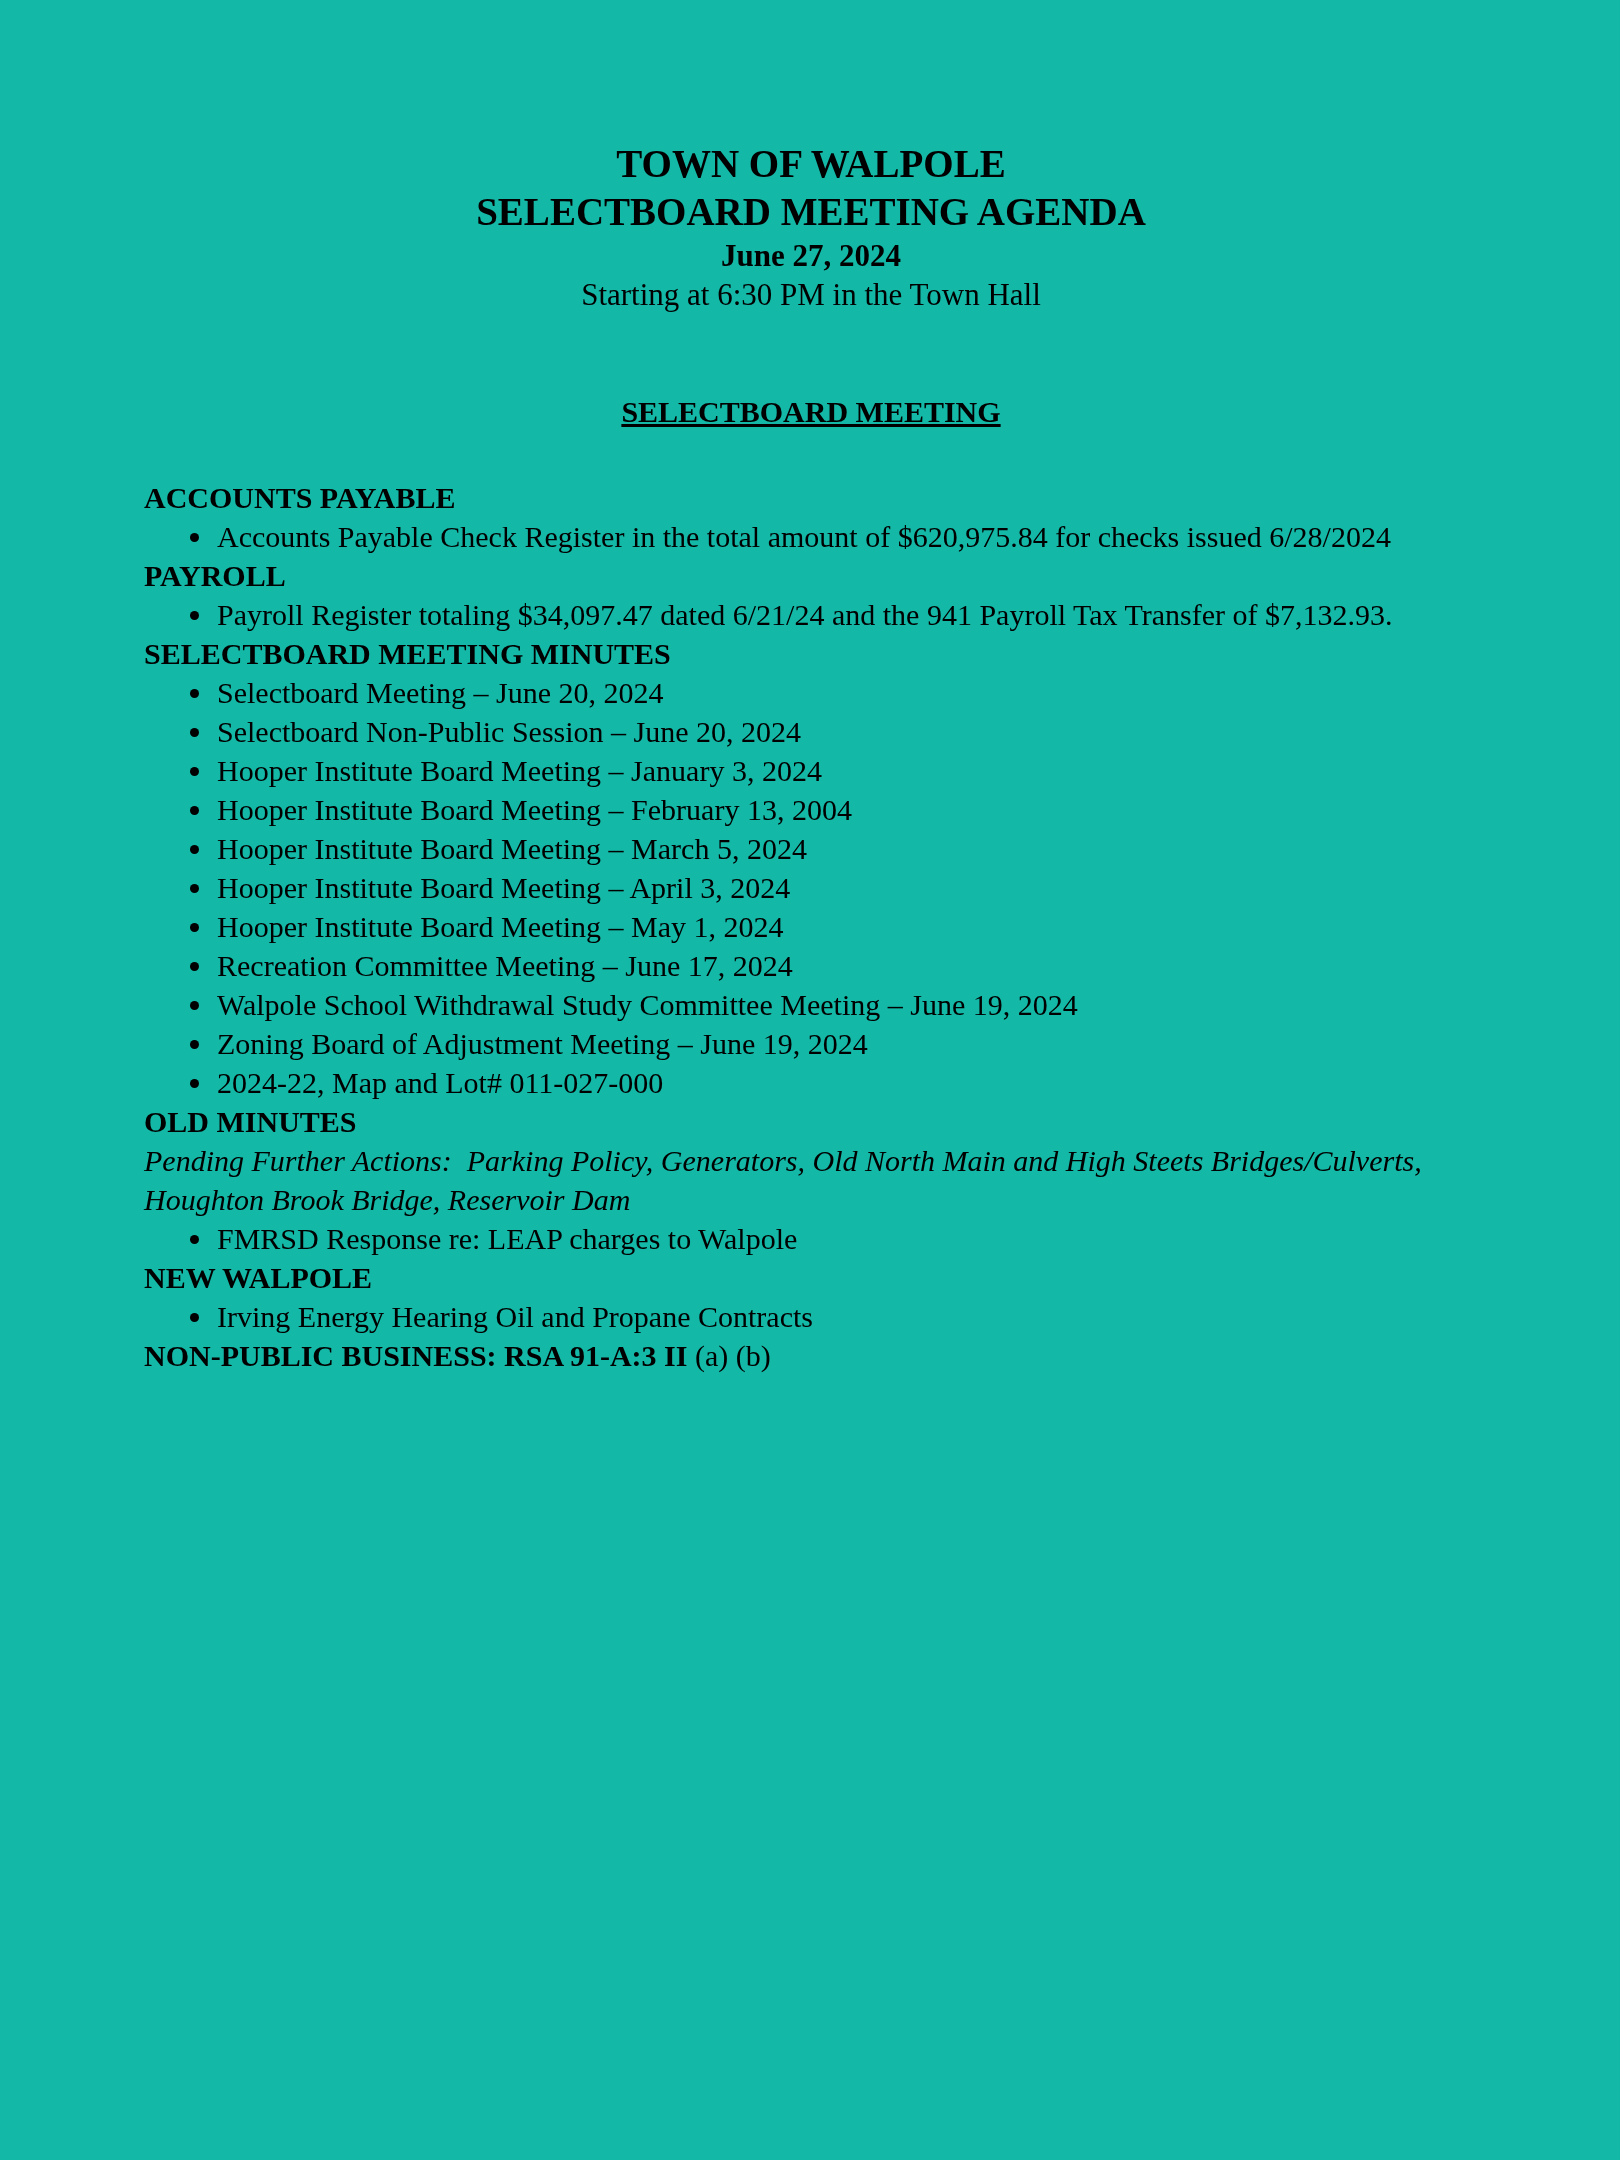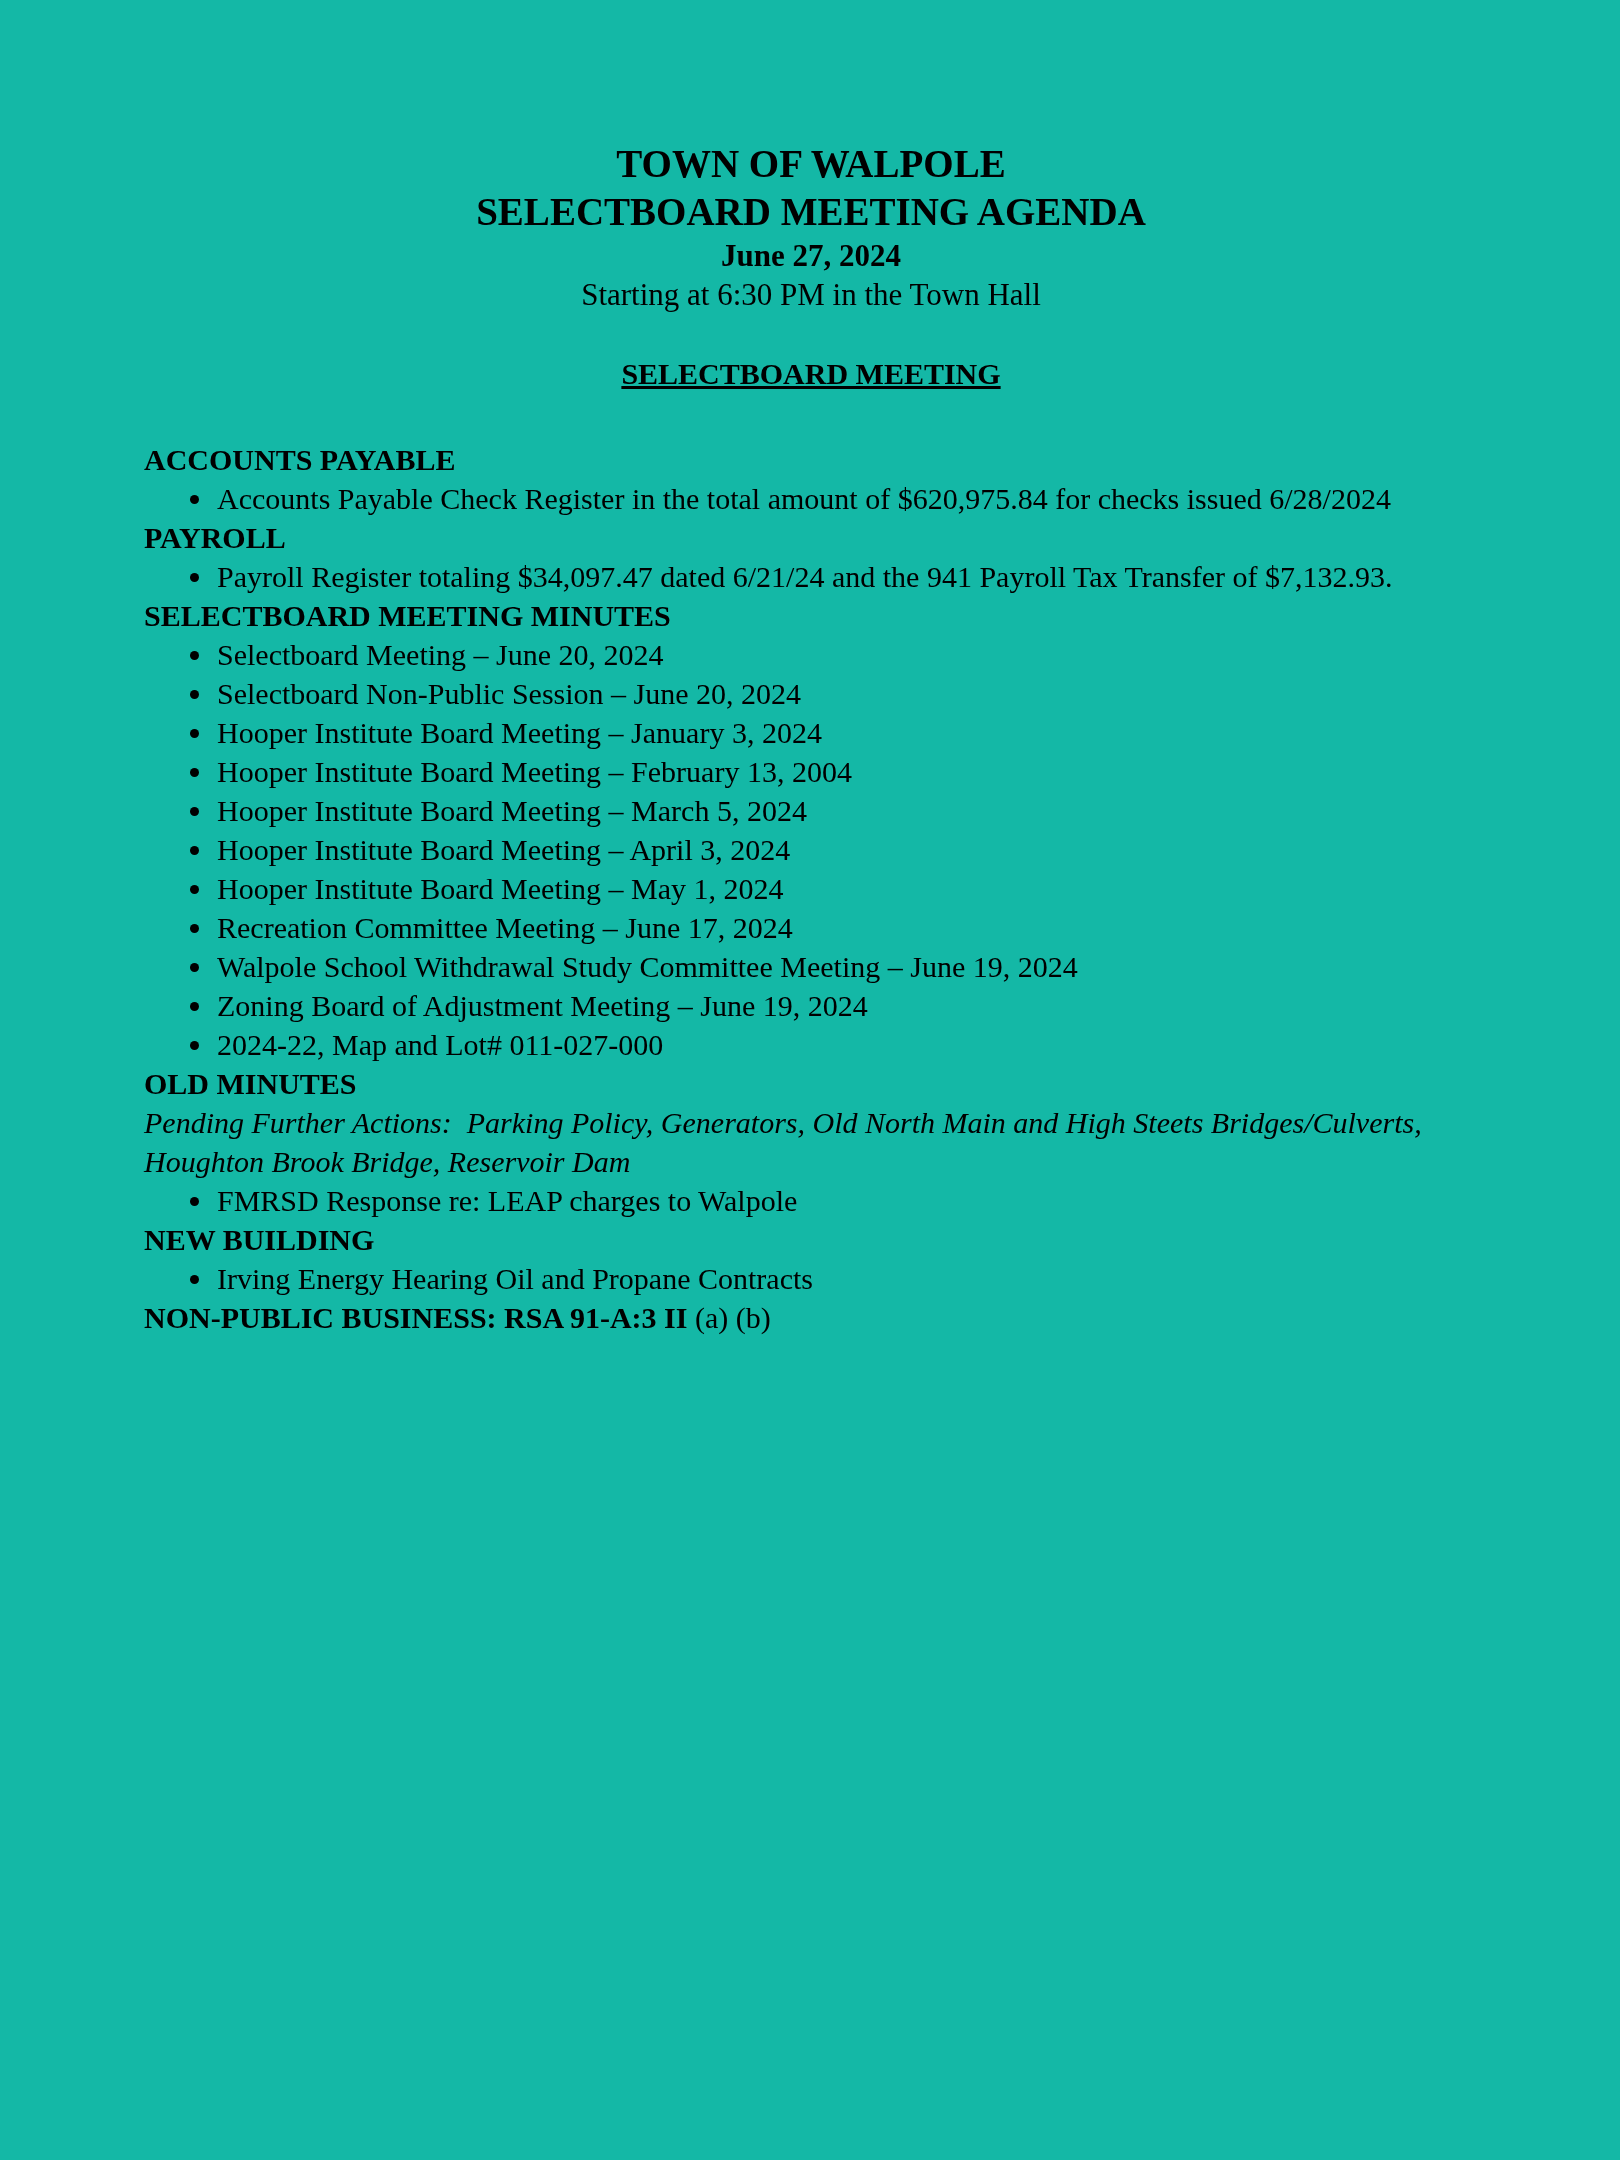--- a/index.html
+++ b/index.html
@@ -34,21 +34,21 @@
     font-size: 31px;
     font-weight: normal;
     line-height: 38px;
   }
   .meeting-heading {
     text-align: center;
     font-size: 30px;
     font-weight: bold;
     text-decoration: underline;
     line-height: 39px;
-    margin-top: 40px;
+    margin-top: 78px;
   }
   
   .agenda {
     font-size: 30px;
     line-height: 39px;
     margin-top: 47px;
   }
   .sec-heading { font-weight: bold; }
   .sec-heading .normal-part { font-weight: normal; }
   ul.bullets {
@@ -105,21 +105,21 @@
         <li>Zoning Board of Adjustment Meeting – June 19, 2024</li>
       </ul>
       <ul class="bullets">
         <li>2024-22, Map and Lot# 011-027-000</li>
       </ul>
       <div class="sec-heading"><span>OLD MINUTES</span></div>
       <div class="italic-note">Pending Further Actions:  Parking Policy, Generators, Old North Main and High Steets Bridges/Culverts, Houghton Brook Bridge, Reservoir Dam</div>
       <ul class="bullets">
         <li>FMRSD Response re: LEAP charges to Walpole</li>
       </ul>
-      <div class="sec-heading"><span>NEW BUILDING</span></div>
+      <div class="sec-heading"><span>NEW WALPOLE</span></div>
       <ul class="bullets">
         <li>Irving Energy Hearing Oil and Propane Contracts</li>
       </ul>
       <div class="sec-heading"><span>NON-PUBLIC BUSINESS: RSA 91-A:3 II</span><span class="normal-part"> (a) (b)</span></div>
     </div>
 
 
 </div>
 
 </body></html>

